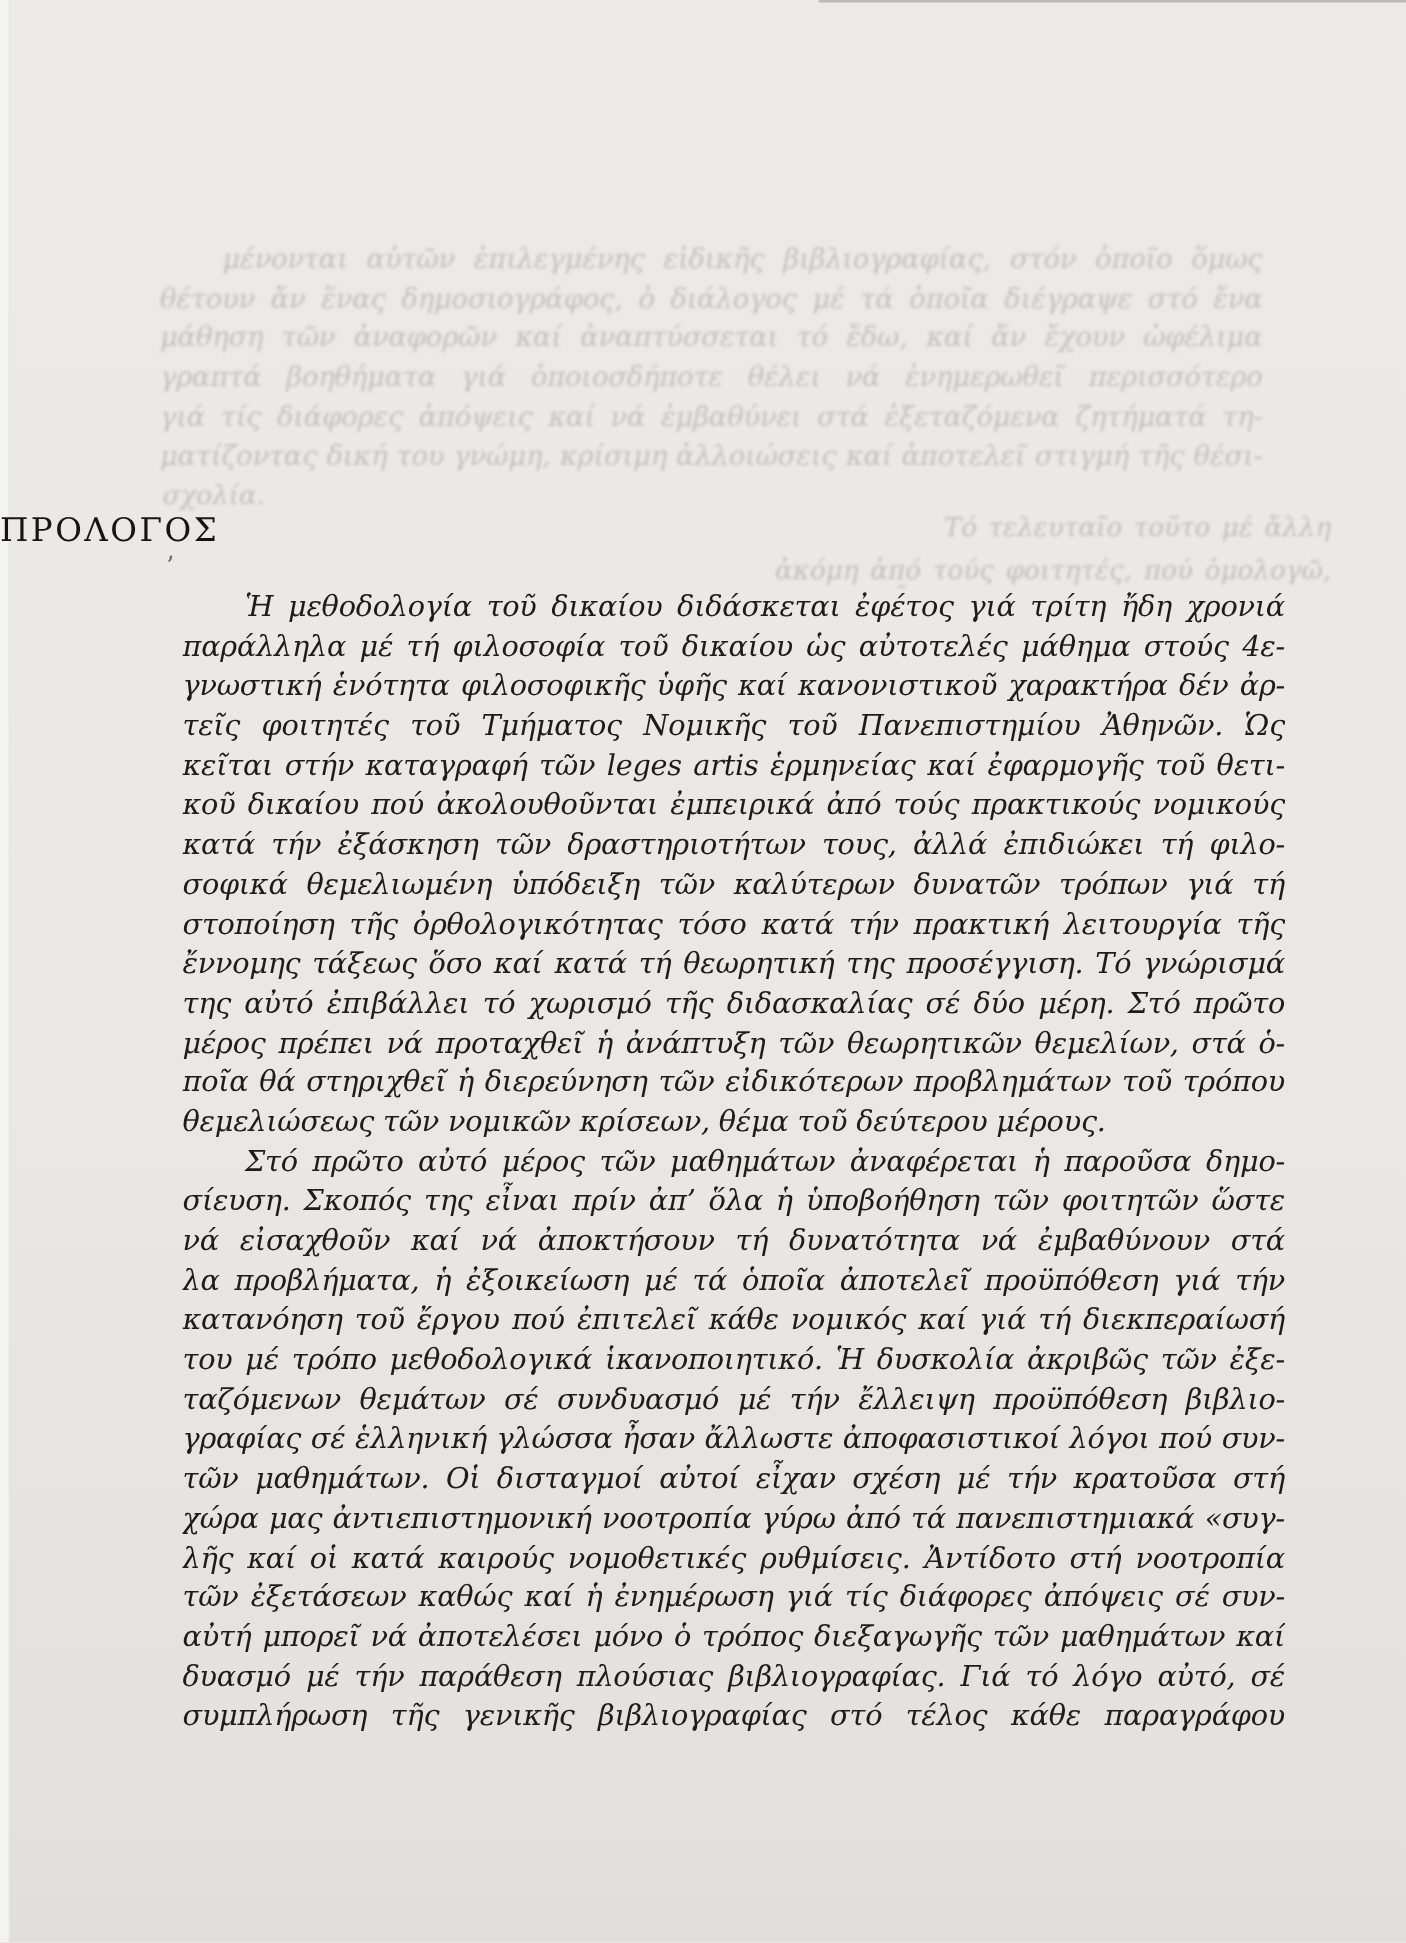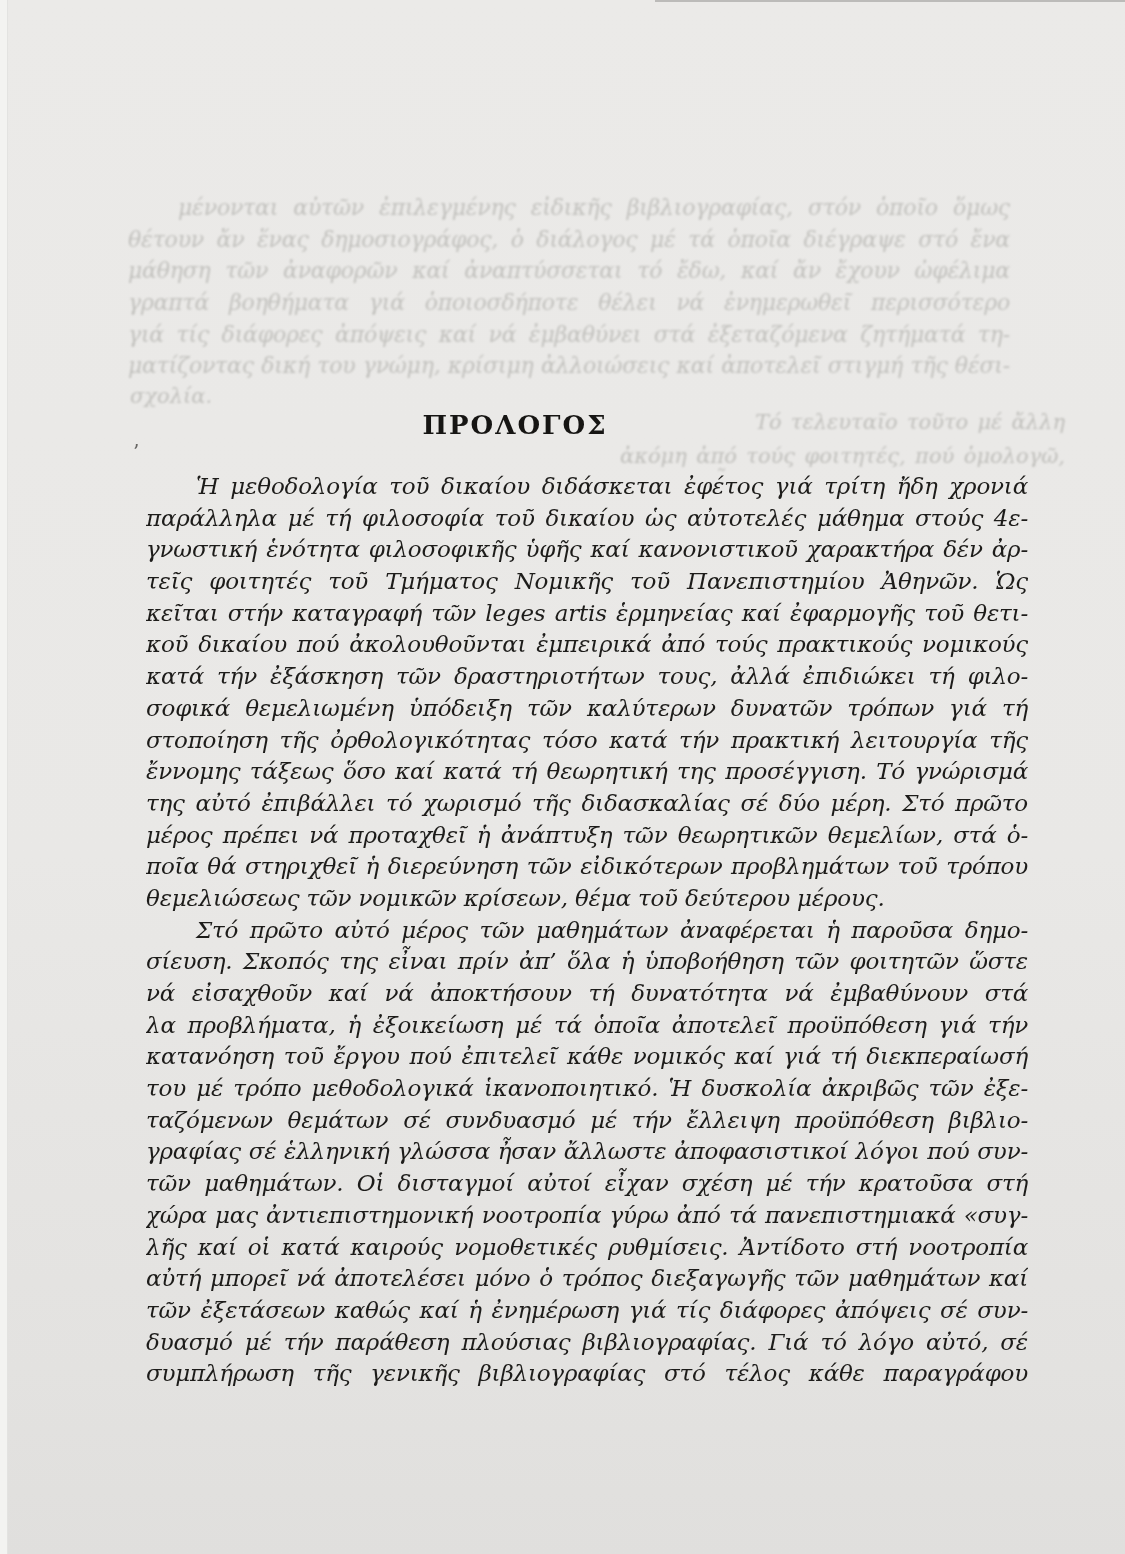--- a/index.html
+++ b/index.html
@@ -35,22 +35,22 @@
     text-align: justify; text-align-last: justify; overflow: hidden; height: 28px;
   }
   .ghost-short {
     position: absolute; left: 130px; top: 384px;
     font-style: italic; font-size: 21px;
     color: #83837d; opacity: 0.40; filter: blur(1.2px);
   }
   
   .title {
     position: absolute; left: 0; top: 410px; width: 1030px;
-    text-align: center;
-    font-weight: bold; font-size: 26px; letter-spacing: 2px;
+    text-align: left;
+    font-weight: normal; font-size: 26px; letter-spacing: 2px;
     color: #161513;
   }
   
   .textblock {
     position: absolute; left: 128px; top: 471px; width: 882px;
     font-style: italic; font-size: 23px;
     color: #1d1c1a;
     margin-left: 18px;
   }
   .para { margin: 0; }
@@ -112,20 +112,20 @@
         <div class="line">σίευση. Σκοπός της εἶναι πρίν ἀπ’ ὅλα ἡ ὑποβοήθηση τῶν φοιτητῶν ὥστε</div>
         <div class="line">νά εἰσαχθοῦν καί νά ἀποκτήσουν τή δυνατότητα νά ἐμβαθύνουν στά δύσκο-</div>
         <div class="line">λα προβλήματα, ἡ ἐξοικείωση μέ τά ὁποῖα ἀποτελεῖ προϋπόθεση γιά τήν</div>
         <div class="line">κατανόηση τοῦ ἔργου πού ἐπιτελεῖ κάθε νομικός καί γιά τή διεκπεραίωσή</div>
         <div class="line">του μέ τρόπο μεθοδολογικά ἱκανοποιητικό. Ἡ δυσκολία ἀκριβῶς τῶν ἐξε-</div>
         <div class="line">ταζόμενων θεμάτων σέ συνδυασμό μέ τήν ἔλλειψη προϋπόθεση βιβλιο-</div>
         <div class="line">γραφίας σέ ἑλληνική γλώσσα ἦσαν ἄλλωστε ἀποφασιστικοί λόγοι πού συν-</div>
         <div class="line">τῶν μαθημάτων. Οἱ δισταγμοί αὐτοί εἶχαν σχέση μέ τήν κρατοῦσα στή</div>
         <div class="line">χώρα μας ἀντιεπιστημονική νοοτροπία γύρω ἀπό τά πανεπιστημιακά «συγ-</div>
         <div class="line">λῆς καί οἱ κατά καιρούς νομοθετικές ρυθμίσεις. Ἀντίδοτο στή νοοτροπία</div>
+        <div class="line">τῶν ἐξετάσεων καθώς καί ἡ ἐνημέρωση γιά τίς διάφορες ἀπόψεις σέ συν-</div>
         <div class="line">αὐτή μπορεῖ νά ἀποτελέσει μόνο ὁ τρόπος διεξαγωγῆς τῶν μαθημάτων καί</div>
-        <div class="line">τῶν ἐξετάσεων καθώς καί ἡ ἐνημέρωση γιά τίς διάφορες ἀπόψεις σέ συν-</div>
         <div class="line">δυασμό μέ τήν παράθεση πλούσιας βιβλιογραφίας. Γιά τό λόγο αὐτό, σέ</div>
         <div class="line">συμπλήρωση τῆς γενικῆς βιβλιογραφίας στό τέλος κάθε παραγράφου</div>
       </div>
   </div>
 
 </div>
 
 </body></html>

